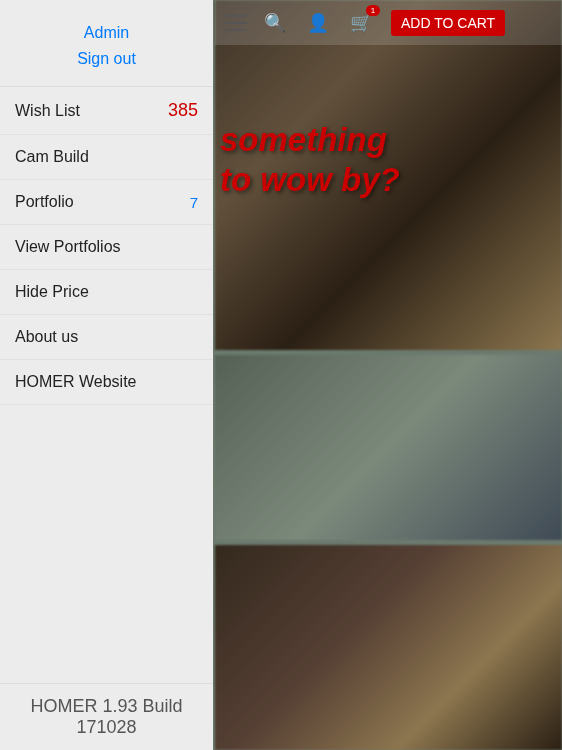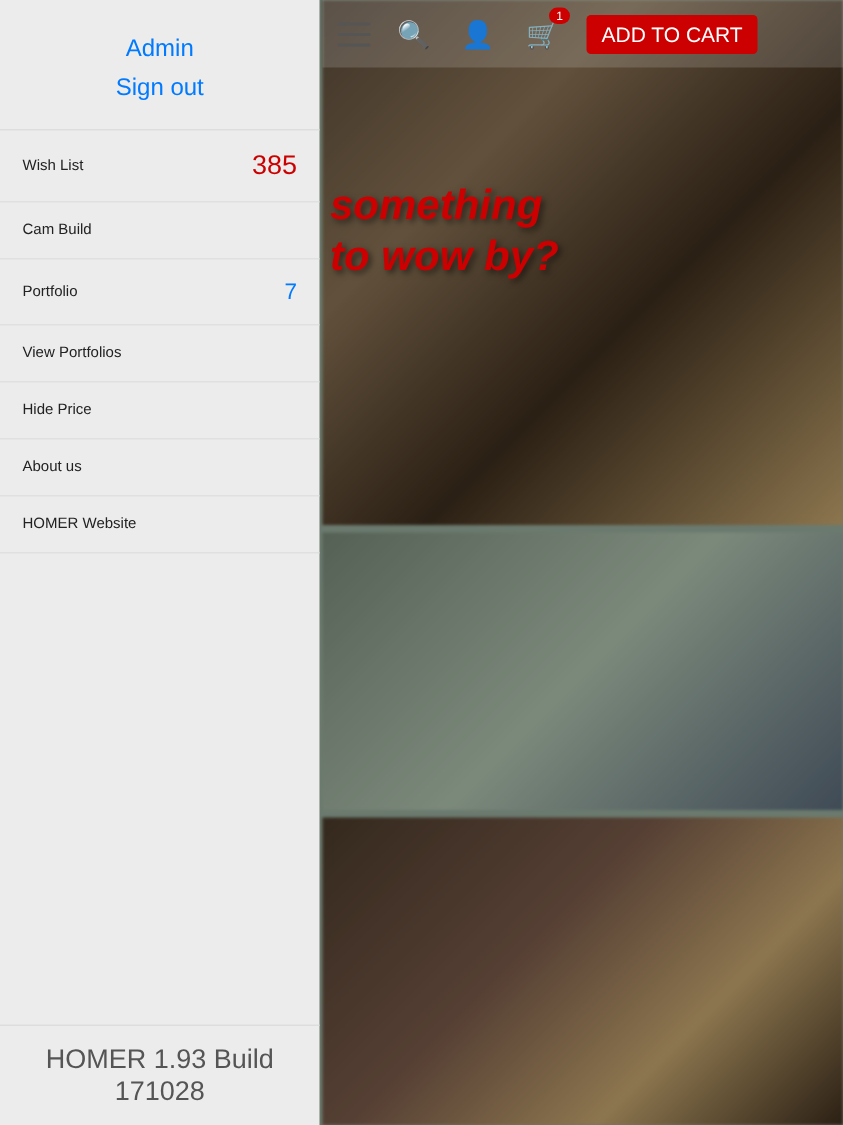--- a/index.html
+++ b/index.html
@@ -62,21 +62,21 @@
       padding: 0 10px;
       gap: 15px;
       z-index: 2;
     }
 
     
     .banner-text {
       position: absolute;
       top: 120px; left: 220px;
       z-index: 1;
-      font-size: 28px;
+      font-size: 33px;
       font-weight: 900;
       color: #cc0000;
       text-shadow: 2px 2px 4px rgba(0,0,0,0.5);
       line-height: 1.2;
       filter: blur(0.5px);
       font-style: italic;
     }
 
     
     .sidebar {
@@ -115,21 +115,21 @@
     .menu-item {
       display: flex;
       align-items: center;
       justify-content: space-between;
       padding: 13px 15px;
       border-bottom: 1px solid #e0e0e0;
       cursor: pointer;
     }
 
     .menu-item-label {
-      font-size: 10px;
+      font-size: 16px;
       color: #222;
     }
 
     .menu-item-badge {
       font-size: 18px;
       color: #cc0000;
       font-weight: 500;
     }
 
     .menu-item-badge-blue {

